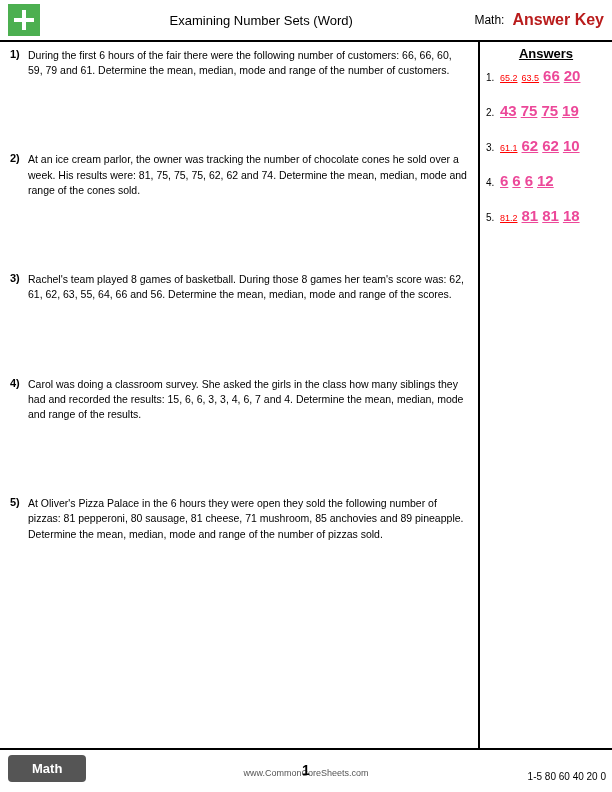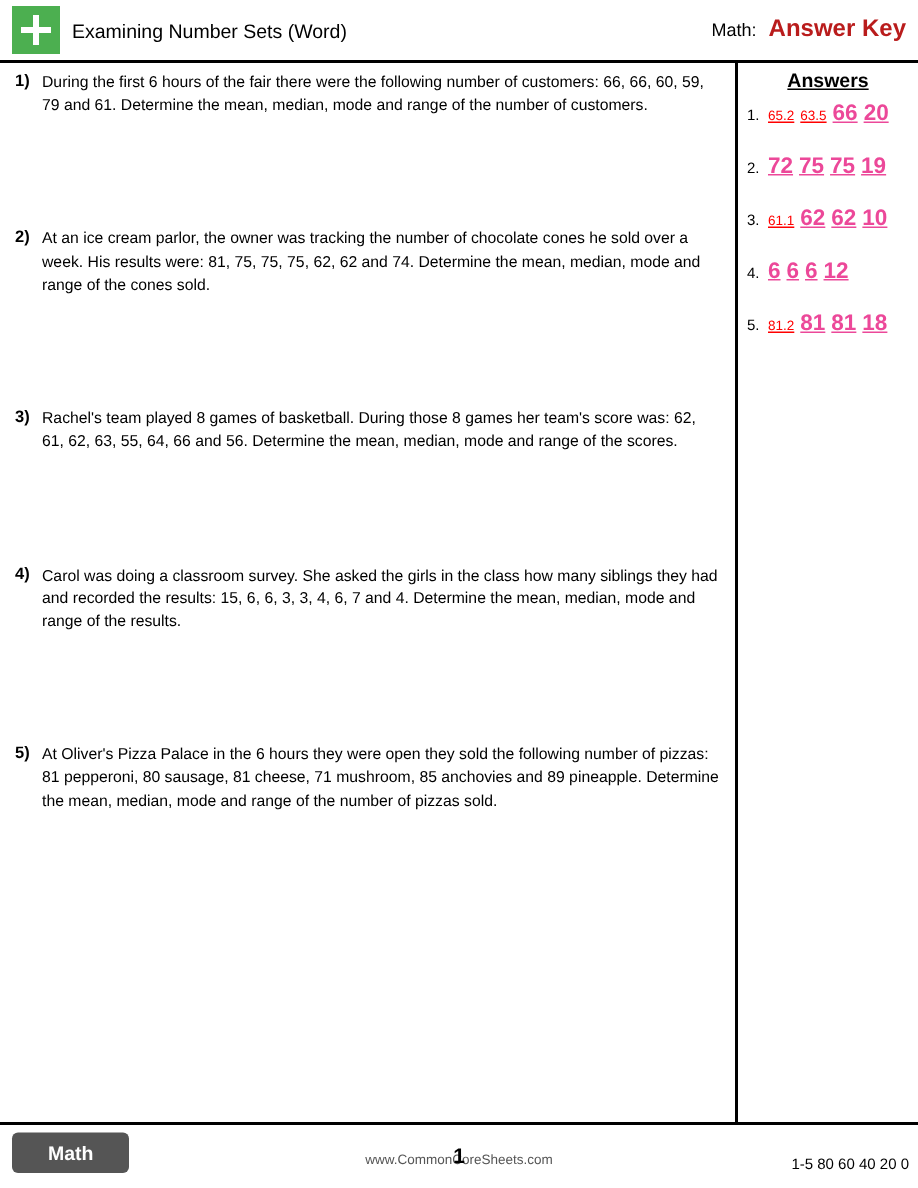--- a/index.html
+++ b/index.html
@@ -30,21 +30,21 @@
       justify-content: center;
       margin-right: 8px;
       flex-shrink: 0;
     }
     .header-logo svg {
       width: 24px;
       height: 24px;
     }
     .header-title {
       flex: 1;
-      text-align: left;
+      text-align: center;
       font-size: 13px;
       font-weight: normal;
     }
     .header-name {
       font-size: 12px;
       margin-right: 8px;
     }
     .answer-key {
       font-size: 16px;
       font-weight: bold;
@@ -85,21 +85,21 @@
       flex: 1;
       font-size: 10.5px;
       line-height: 1.45;
     }
     .problem-space {
       height: 60px;
     }
 
     
     .answers-section {
-      width: 120px;
+      width: 132px;
       padding: 4px 6px;
       font-size: 11px;
     }
 
     .answers-title {
       text-align: center;
       font-weight: bold;
       font-size: 13px;
       text-decoration: underline;
       margin-bottom: 6px;
@@ -251,21 +251,21 @@
         <span class="ans-small">65.2</span>
         <span class="ans-small">63.5</span>
         <span class="ans-large">66</span>
         <span class="ans-large">20</span>
       </div>
     </div>
 
     <div class="answer-row">
       <span class="answer-row-num">2.</span>
       <div class="answer-values">
-        <span class="ans-large">72</span>
+        <span class="ans-large">43</span>
         <span class="ans-large">75</span>
         <span class="ans-large">75</span>
         <span class="ans-large">19</span>
       </div>
     </div>
 
     <div class="answer-row">
       <span class="answer-row-num">3.</span>
       <div class="answer-values">
         <span class="ans-small">61.1</span>

